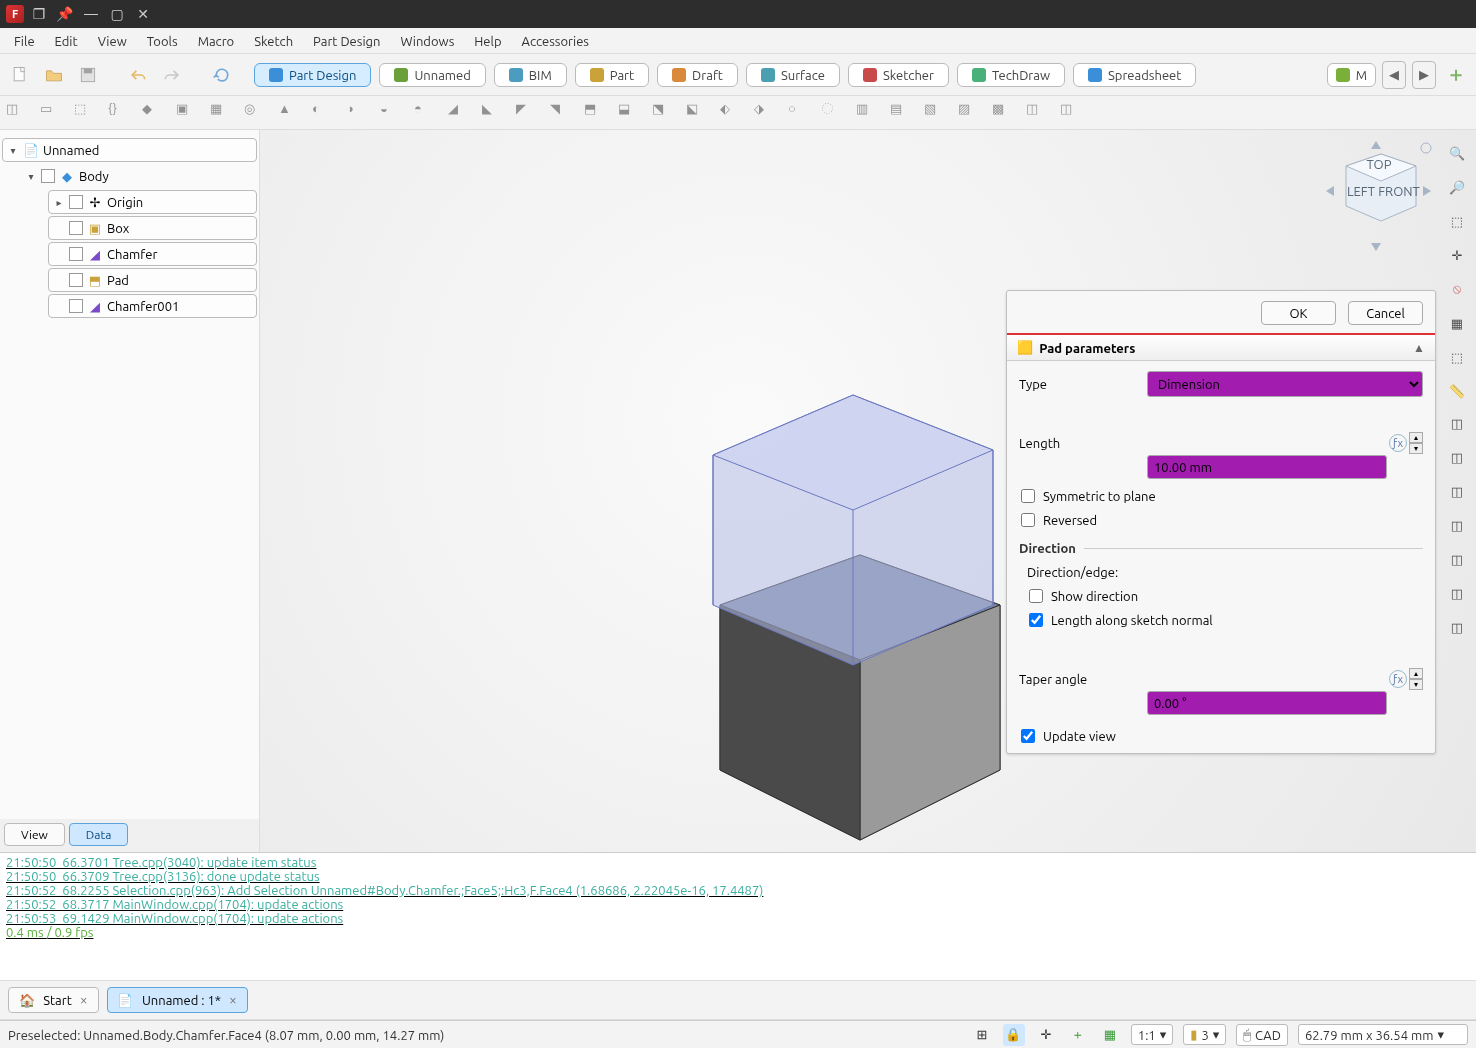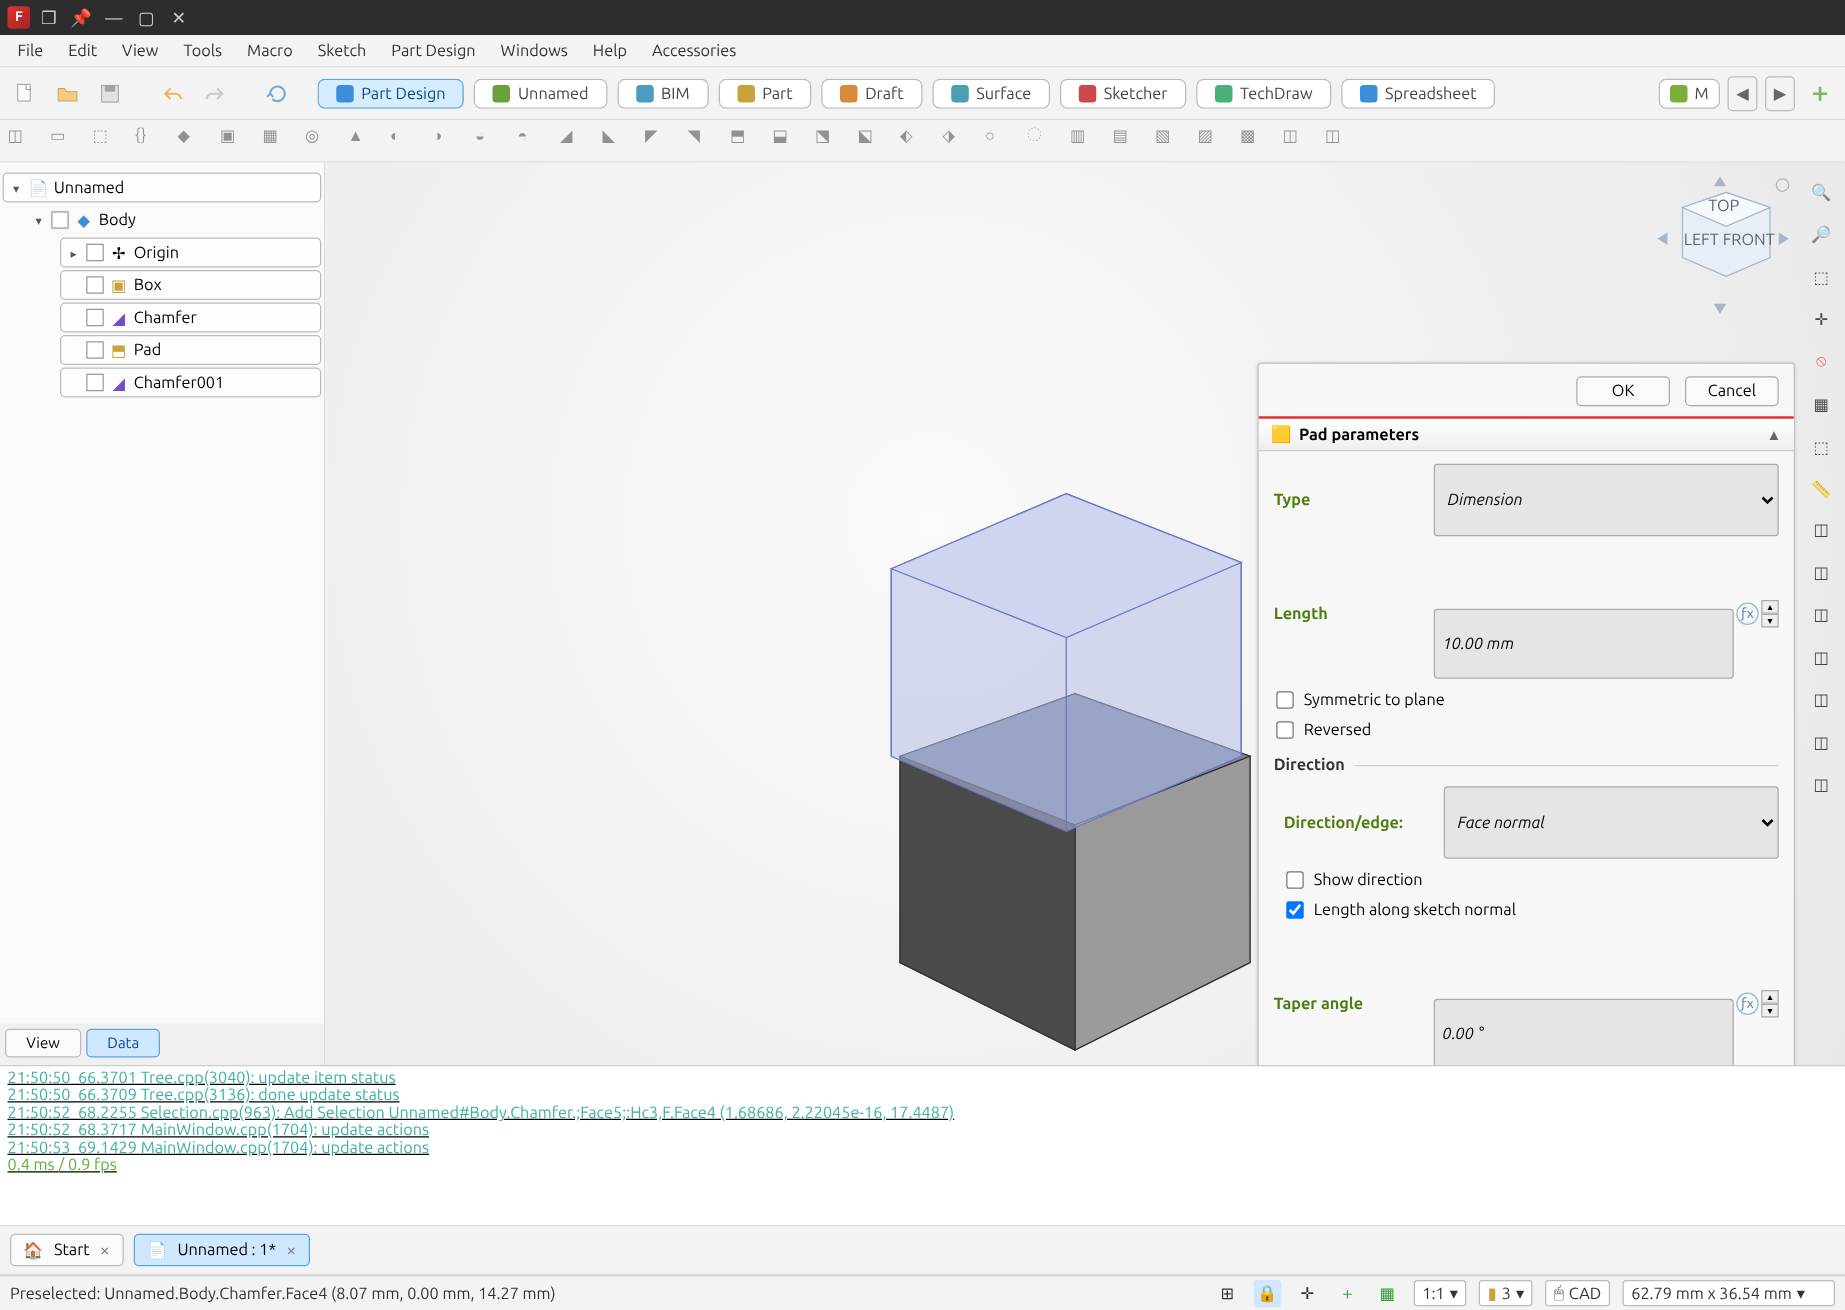--- a/index.html
+++ b/index.html
@@ -36,22 +36,22 @@
 .right-icons{position:absolute;top:10px;right:6px;display:flex;flex-direction:column;gap:8px;}
 .right-icons2{position:absolute;top:280px;right:6px;display:flex;flex-direction:column;gap:8px;}
 .ric{width:26px;height:26px;display:flex;align-items:center;justify-content:center;opacity:0.7;}
 .task-panel{position:absolute;right:40px;top:160px;width:430px;background:#f7f7f7;border:1px solid #c0c0c0;border-radius:3px;box-shadow:0 1px 3px rgba(0,0,0,0.15);}
 .task-btns{display:flex;gap:12px;justify-content:flex-end;padding:10px 12px 8px;}
 .task-btns button{width:75px;padding:4px 0;border:1px solid #aaa;border-radius:4px;background:#fafafa;font-size:13px;}
 .task-header{background:linear-gradient(#fff,#eee);border-top:2px solid #d33;border-bottom:1px solid #ccc;padding:5px 10px;display:flex;align-items:center;gap:6px;font-weight:600;font-size:13px;}
 .task-header .collapse{margin-left:auto;font-size:12px;color:#666;}
 .task-body{padding:10px 12px;display:flex;flex-direction:column;gap:10px;}
 .field-row{display:flex;align-items:center;gap:8px;}
-.field-row label{width:120px;font-size:13px;color:#4d7c0f;font-weight:bold;}
-.field-row select,.field-row input[type=text]{flex:1;padding:20px 6px;border:1px solid #aaa;border-radius:3px;background:#e5e5e5;font-size:13px;font-style:italic;}
+.field-row label{width:120px;font-size:13px;color:#000000;}
+.field-row select,.field-row input[type=text]{flex:1;padding:4px 6px;border:1px solid #aaa;border-radius:3px;background:#a21caf;font-size:13px;}
 .spinbox{display:flex;align-items:center;gap:2px;flex:1;}
 .spinbox input{flex:1;padding:4px 6px;border:1px solid #aaa;border-radius:3px;font-size:13px;margin-top:48px;}
 .spin-btns{display:flex;flex-direction:column;}
 .spin-btns div{width:14px;height:11px;border:1px solid #aaa;background:#eee;font-size:8px;text-align:center;line-height:9px;}
 .expr-ic{width:18px;height:18px;display:flex;align-items:center;justify-content:center;font-size:11px;color:#57a;border:1px solid #9bc;border-radius:50%;}
 .check-row{display:flex;align-items:center;gap:8px;font-size:13px;padding-left:2px;}
 .check-row input{width:14px;height:14px;}
 .section-head{display:flex;align-items:center;gap:8px;font-weight:600;font-size:13px;color:#333;margin-top:4px;}
 .section-head .line{flex:1;height:1px;background:#ccc;}
 .log-area{height:128px;background:#fff;border-top:1px solid #ccc;font-family:monospace;font-size:12px;overflow:auto;padding:2px 6px;position:relative;text-decoration:underline;}
@@ -351,21 +351,20 @@
         <div class="check-row">
           <input type="checkbox" style="">
           <span>Reversed</span>
         </div>
         <div class="section-head">
           <span>Direction</span>
           <div class="line"></div>
         </div>
         <div class="field-row" style="padding-left:8px">
           <label>Direction/edge:</label>
-          <select><option>Face normal</option></select>
         </div>
         <div class="check-row" style="padding-left:10px">
           <input type="checkbox" style="">
           <span>Show direction</span>
         </div>
         <div class="check-row" style="padding-left:10px">
           <input type="checkbox" checked="" style="">
           <span>Length along sketch normal</span>
         </div>
         <div class="field-row" style="margin-top:6px">

